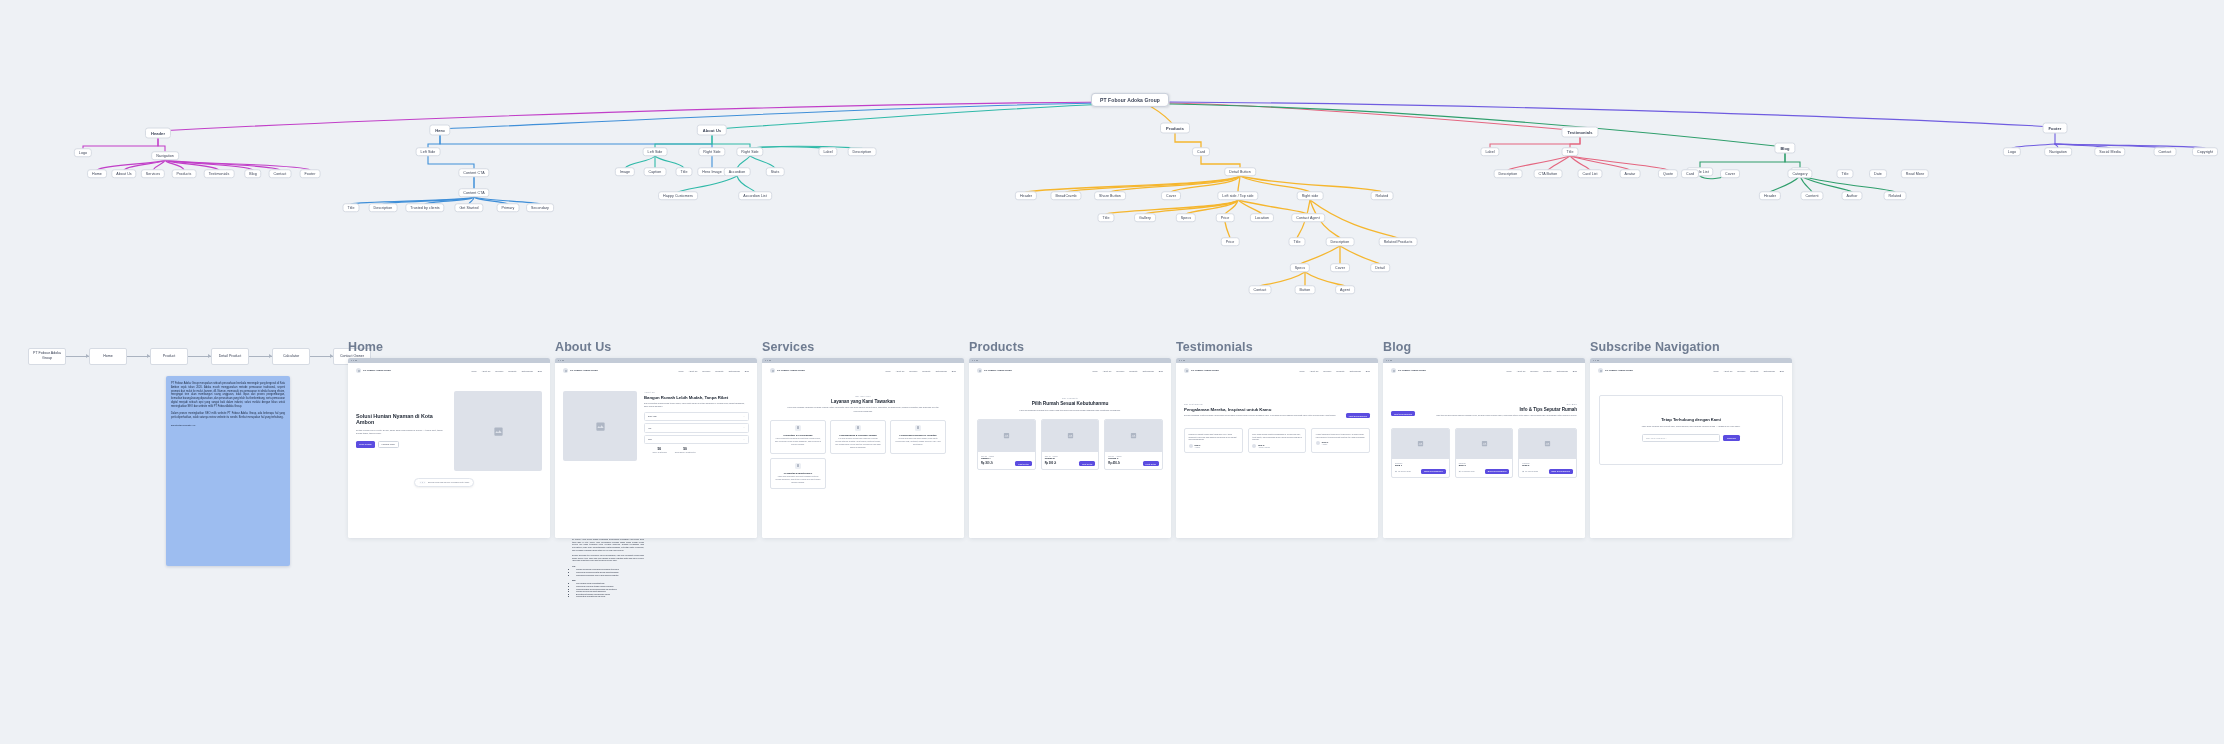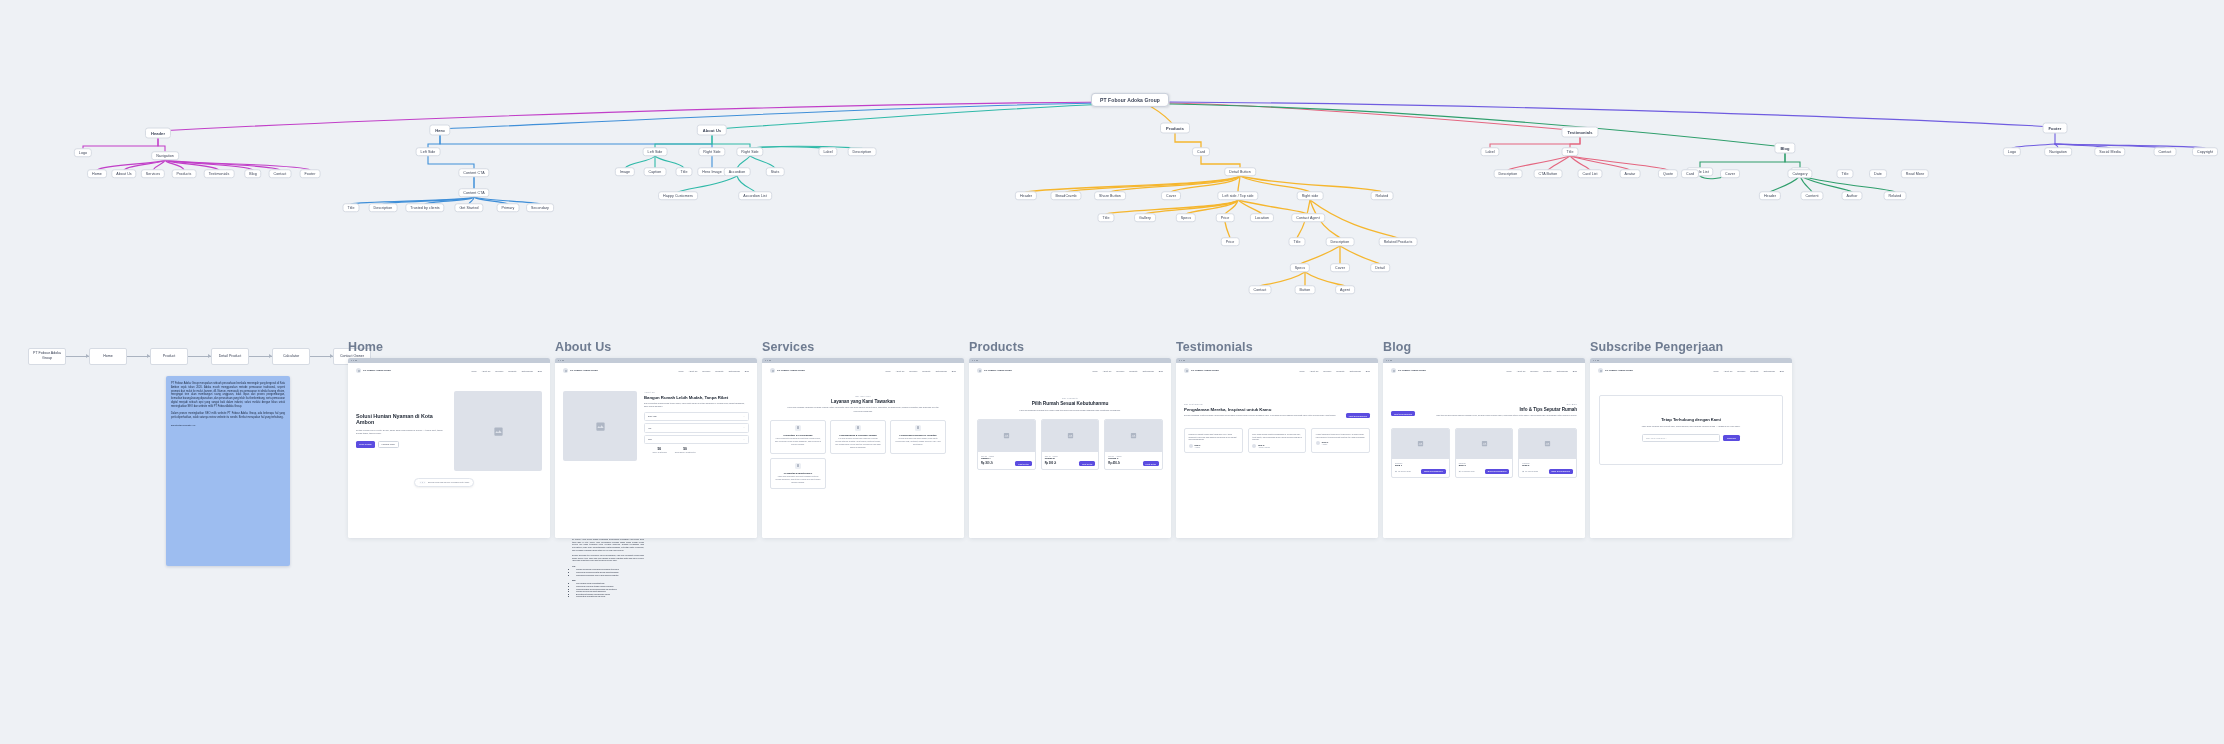--- a/index.html
+++ b/index.html
@@ -788,21 +788,21 @@
                 <div class="btn-primary">Baca Selengkapnya</div>
               </div>
             </div>
           </div>
         </div>
       </div>
     </div>
   </div>
 
   <div class="section" style="left:1590px">
-    <div class="sec-title">Subscribe Pengerjaan</div>
+    <div class="sec-title">Subscribe Navigation</div>
     <div class="browser">
       <div class="bbar">
         <div class="bdot"></div>
         <div class="bdot"></div>
         <div class="bdot"></div>
       </div>
       <div class="bbody">
         <div class="snav">
           <div class="sbrand">
             <div class="slogo">

